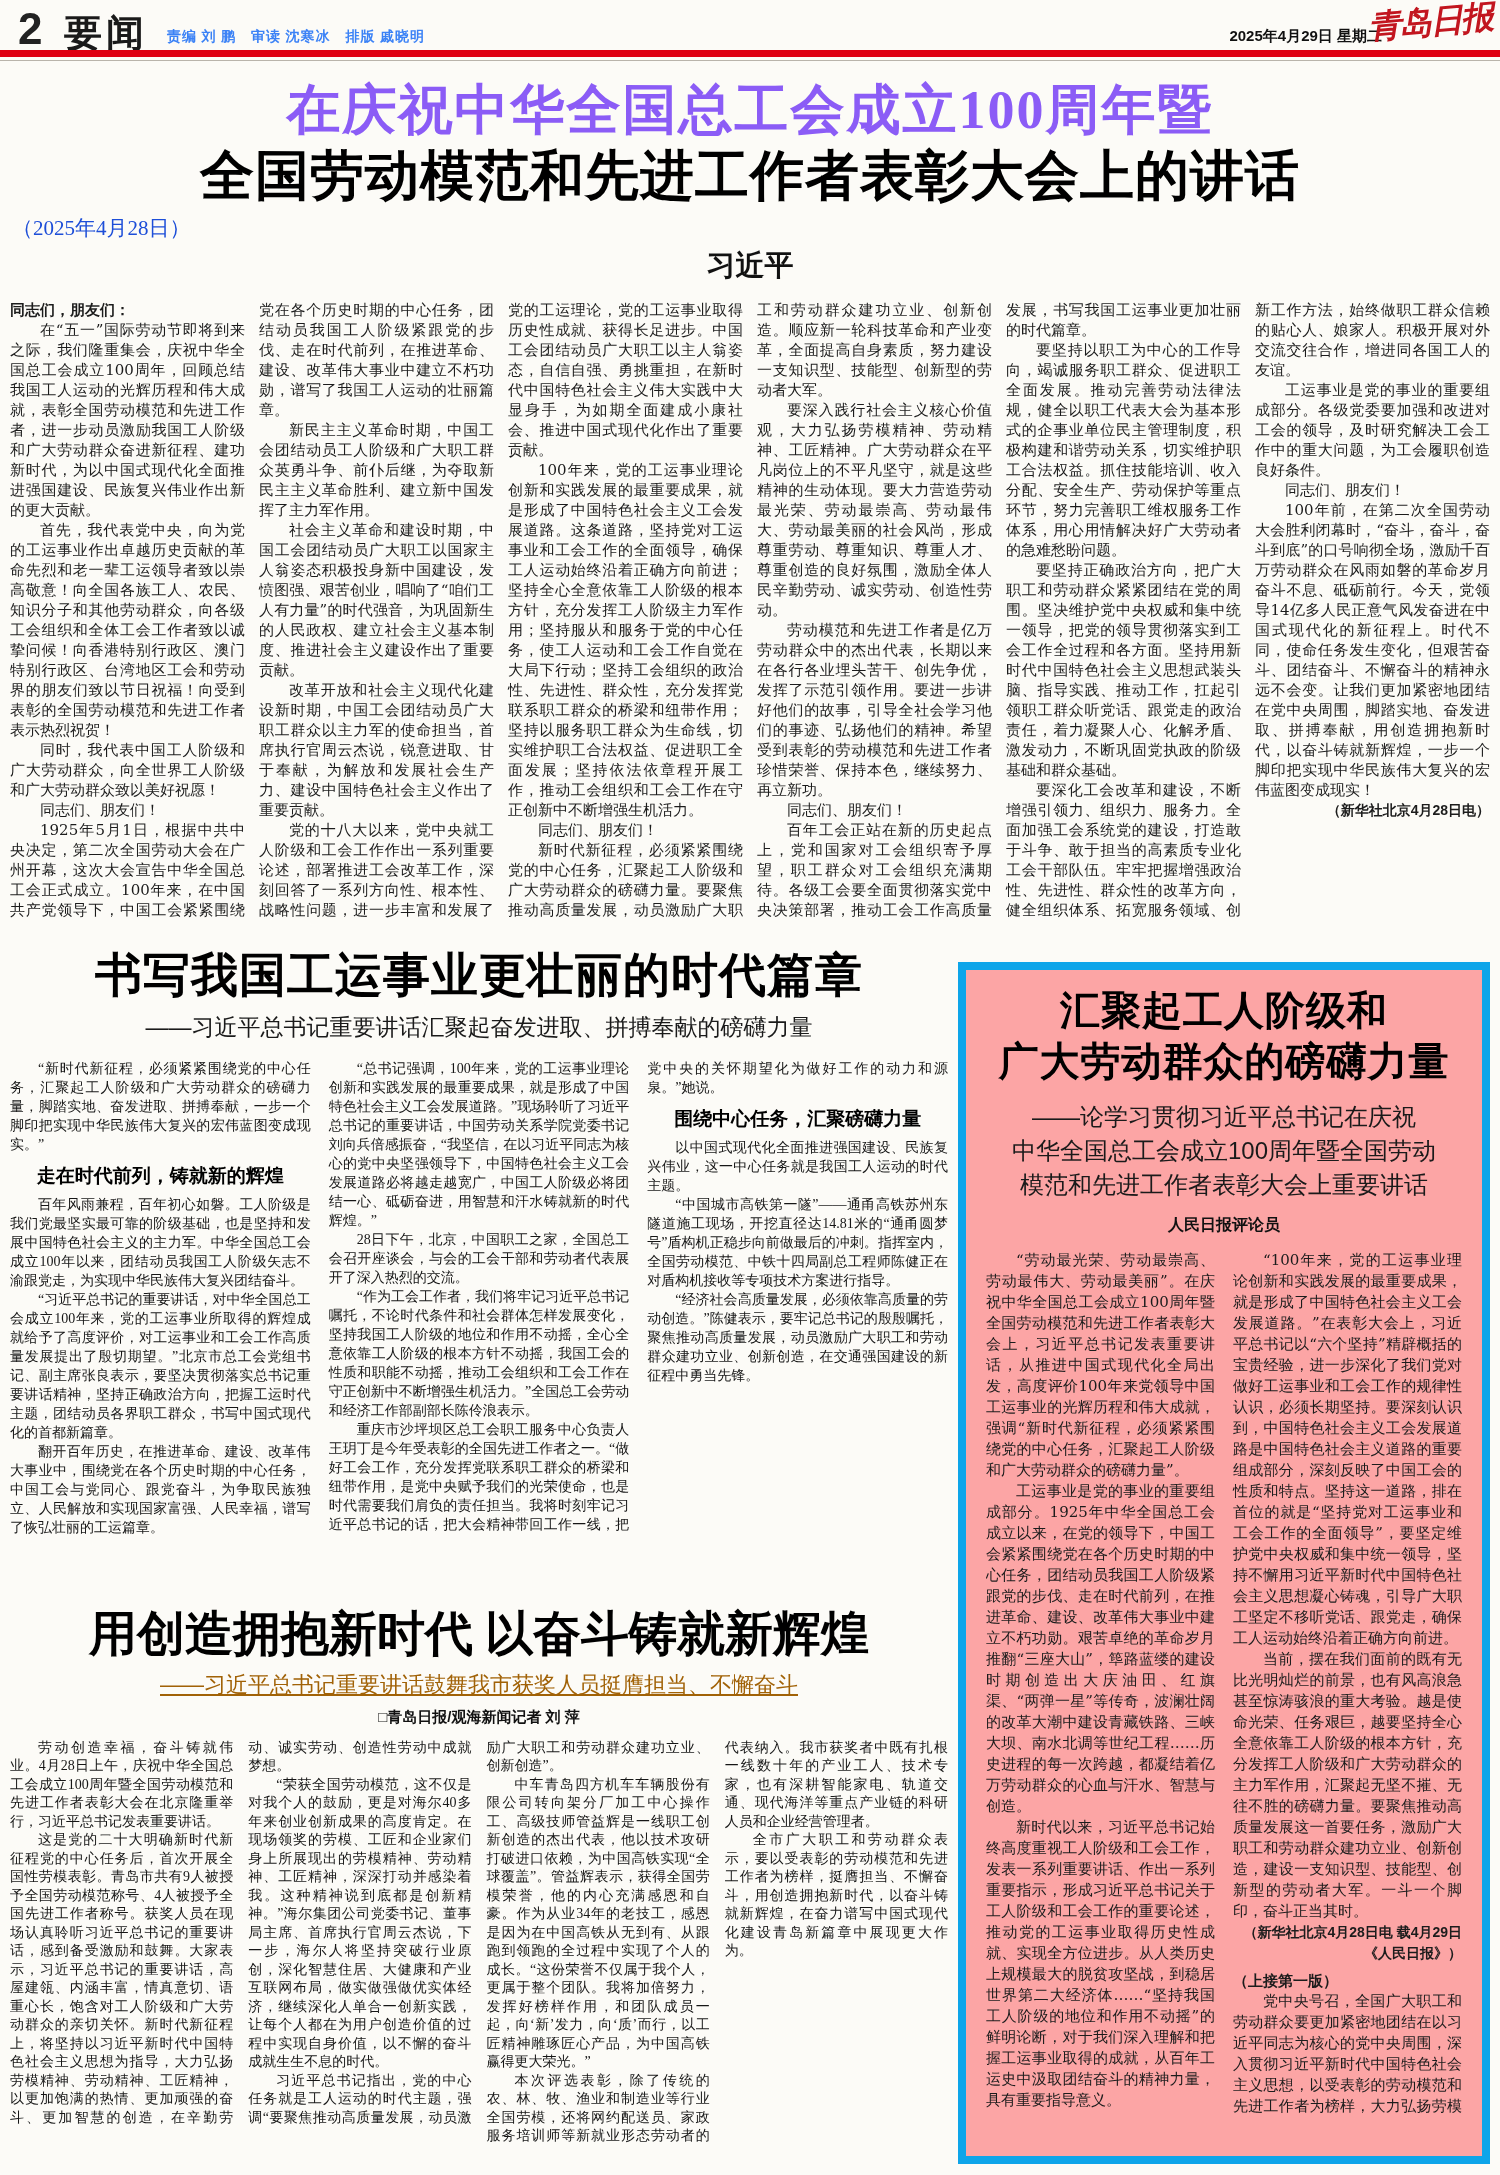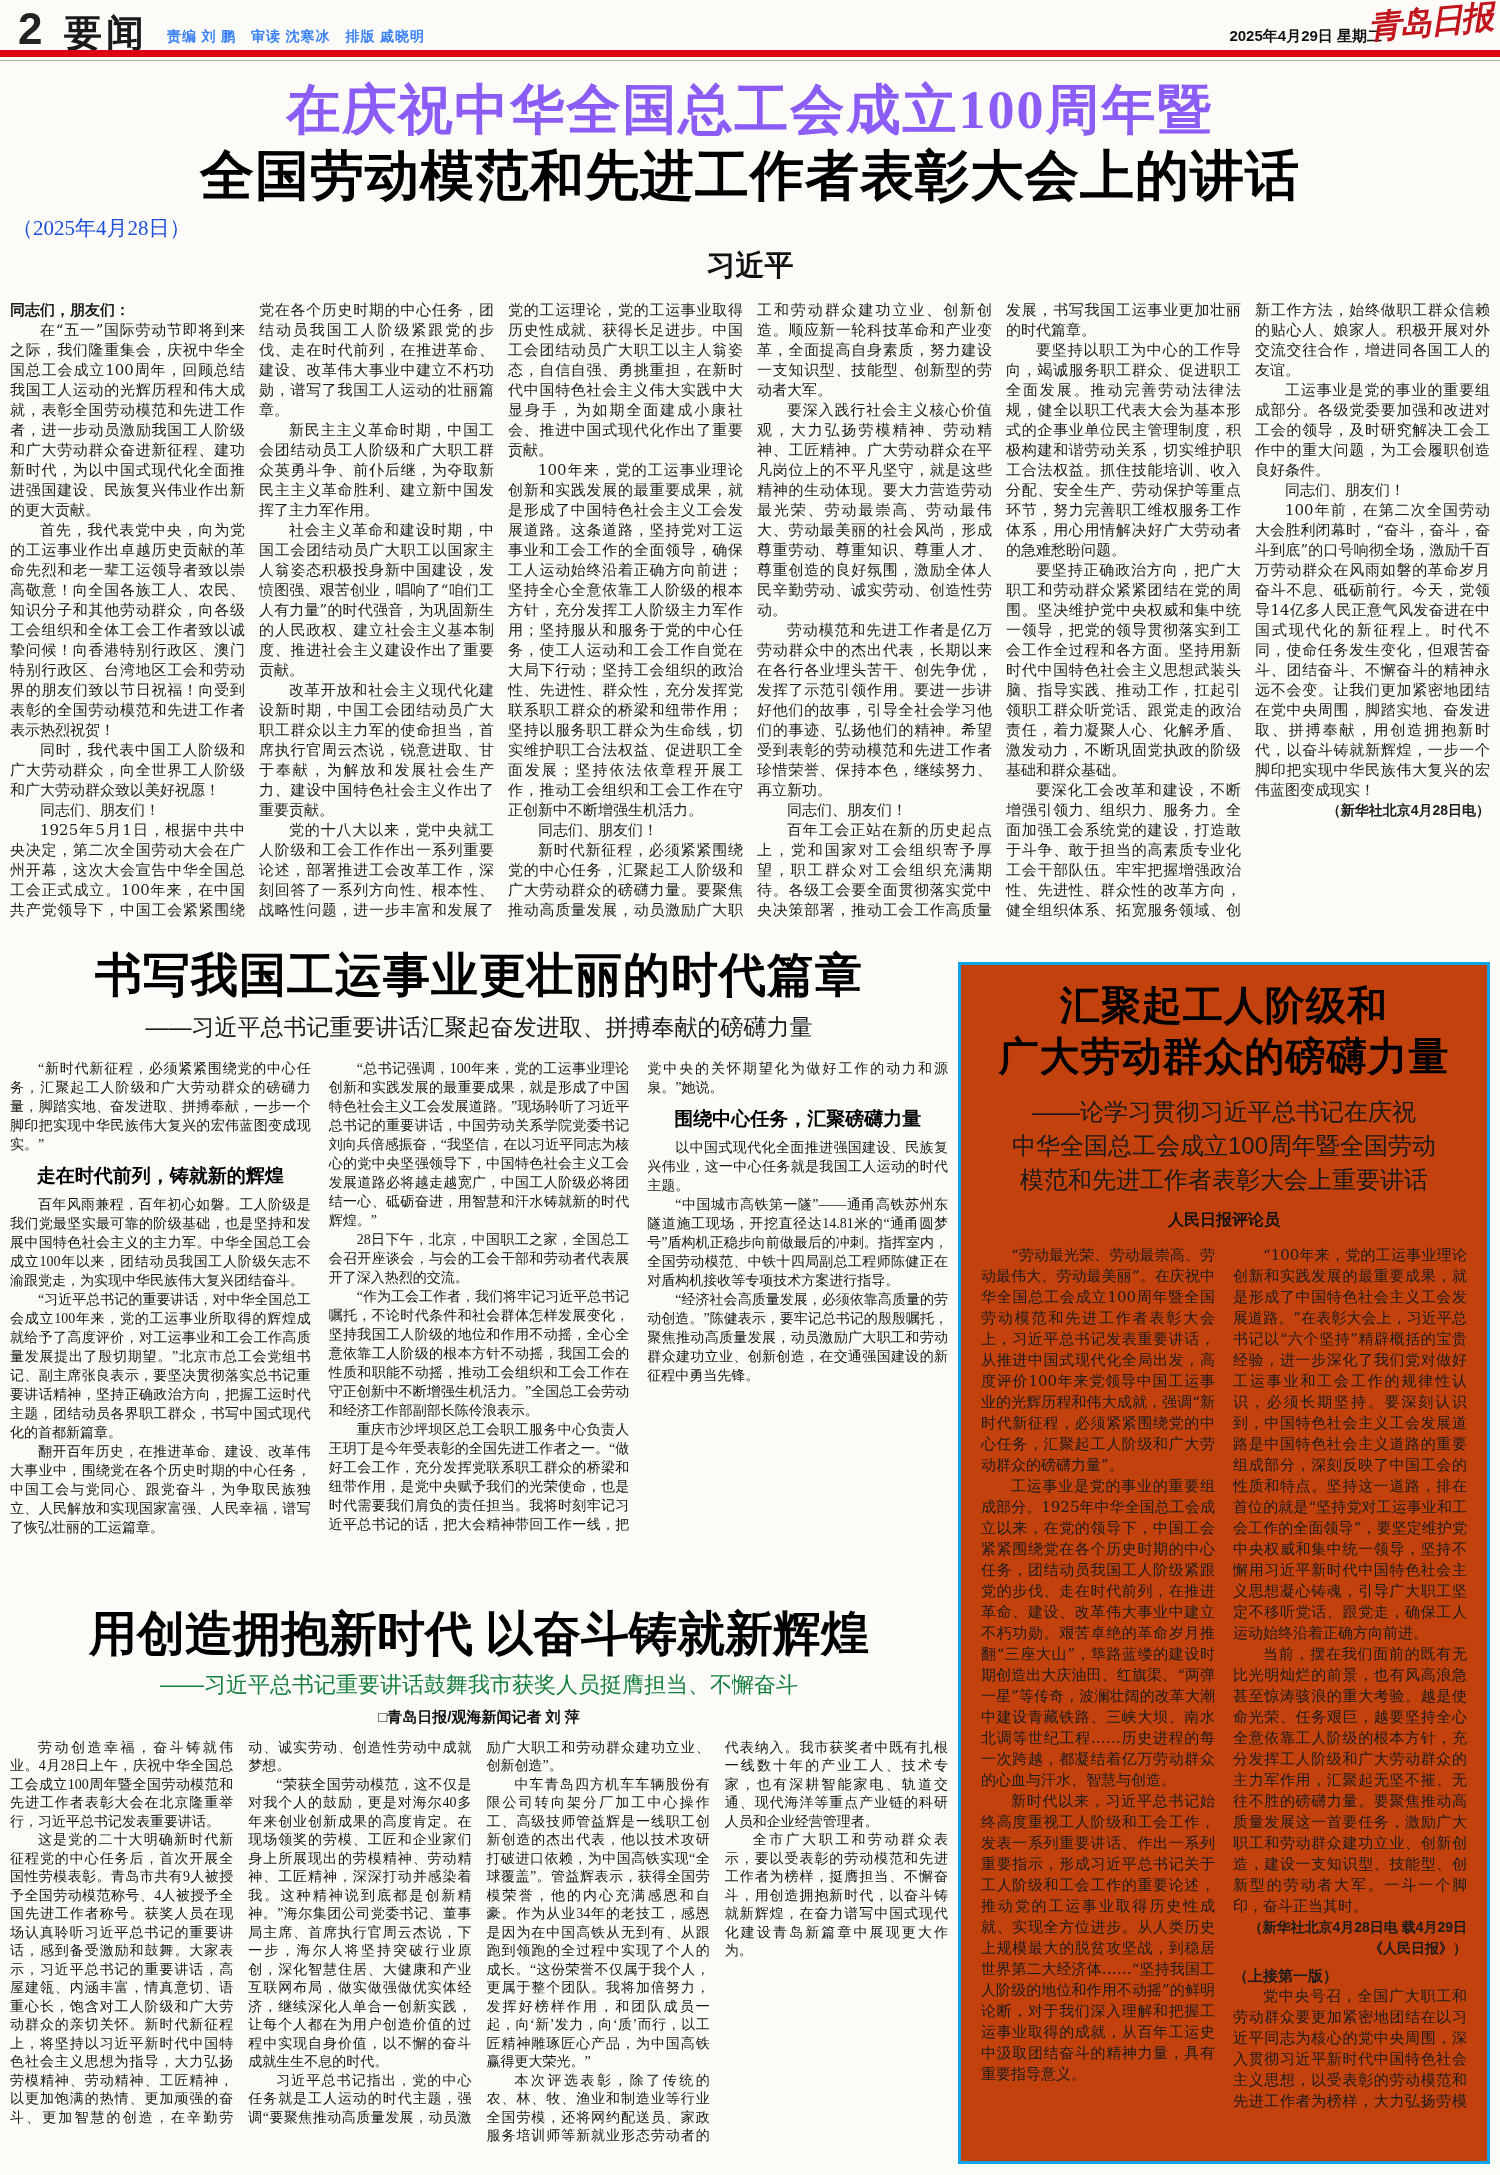--- a/index.html
+++ b/index.html
@@ -31,27 +31,27 @@
   p.continued{font-family:"Liberation Sans",sans-serif;font-weight:700;text-indent:0;margin-top:6px;}
   
   .s2{position:absolute;left:10px;top:948px;width:938px;}
   .s2-h{font-size:47px;font-weight:900;text-align:center;letter-spacing:1px;color:#000;line-height:1.15;}
   .s2-sub{font-family:"Liberation Sans",sans-serif;font-size:23px;font-weight:400;text-align:center;margin-top:10px;color:#1a1a1a;}
   .s2-body{margin-top:16px;height:500px;column-count:3;column-gap:18px;column-fill:auto;overflow:hidden;
            font-size:14px;line-height:19px;text-align:justify;color:#161616;}
   
   .s4{position:absolute;left:10px;top:1608px;width:938px;}
   .s4-h{font-size:48px;font-weight:900;text-align:center;letter-spacing:0px;color:#000;line-height:1.1;}
-  .s4-sub{font-family:"Liberation Sans",sans-serif;font-size:22px;text-align:center;margin-top:9px;color:#15803d;}
+  .s4-sub{font-family:"Liberation Sans",sans-serif;font-size:22px;text-align:center;margin-top:9px;color:#a16207;text-decoration:underline;}
   .s4-byline{font-family:"Liberation Sans",sans-serif;font-size:15px;font-weight:700;text-align:center;margin-top:8px;color:#111;}
   .s4-body{margin-top:12px;height:420px;column-count:4;column-gap:15px;column-fill:auto;overflow:hidden;
            font-size:14px;line-height:18.5px;text-align:justify;color:#161616;}
   
-  .box{position:absolute;left:958px;top:962px;width:532px;height:1202px;border:3px solid #0ea5e9;
-       box-sizing:border-box;padding:16px 20px;background:#c2410c;}
+  .box{position:absolute;left:958px;top:962px;width:532px;height:1202px;border:8px solid #0ea5e9;
+       box-sizing:border-box;padding:16px 20px;background:#fca5a5;}
   .box-h{font-size:40px;font-weight:900;text-align:center;color:#000;line-height:1.27;letter-spacing:1px;}
   .box-sub{font-family:"Liberation Sans",sans-serif;font-size:24px;text-align:center;line-height:1.42;margin-top:12px;color:#1a1a1a;}
   .box-byline{font-family:"Liberation Sans",sans-serif;font-size:16px;font-weight:700;text-align:center;margin-top:13px;color:#111;}
   .box-body{margin-top:14px;height:880px;column-count:2;column-gap:18px;column-fill:auto;overflow:hidden;
             font-family:"DejaVu Serif",serif;font-size:15px;line-height:21px;text-align:justify;color:#1c1c1c;}
 </style>
 </head>
 <body>
 
 <div id="page">

